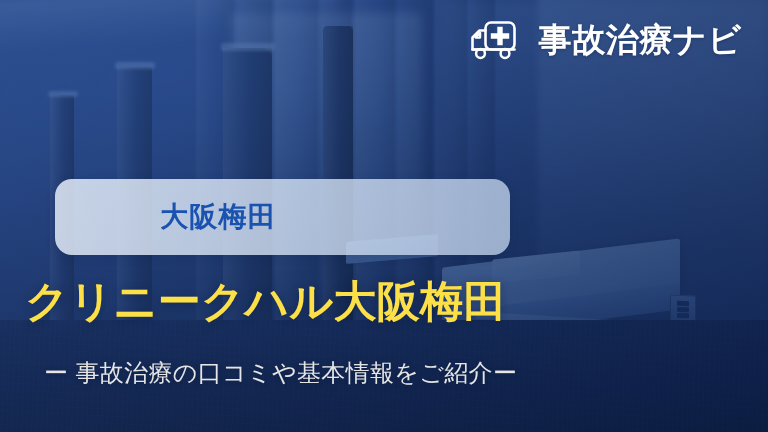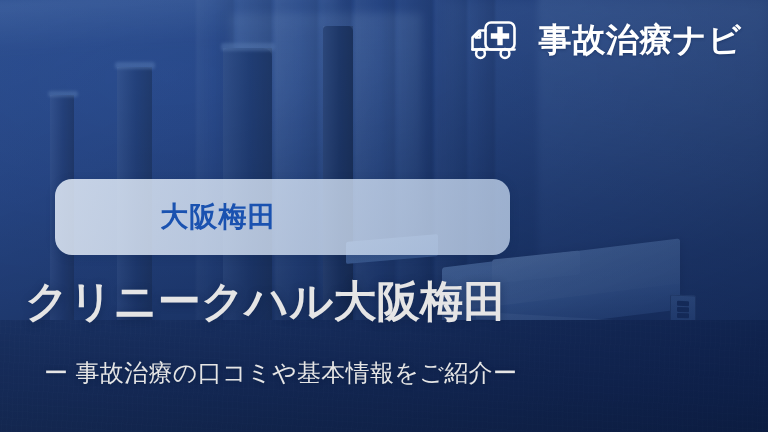--- a/index.html
+++ b/index.html
@@ -187,21 +187,21 @@
   }
   .badge-label {
     color:#1a52b0; font-size:28px; font-weight:700;
     letter-spacing:.04em; line-height:1;
     margin-right:128px;
   }
 
   
   .headline {
     position:absolute; left:25px; top:277px;
-    color:#e5e5e5; font-size:43px; font-weight:700;
+    color:#fde047; font-size:43px; font-weight:700;
     letter-spacing:.005em; line-height:1.12;
     white-space:nowrap;
     text-shadow:0 2px 8px rgba(8,26,60,.45);
     z-index:5;
   }
   .subtitle {
     position:absolute; left:44px; top:360px;
     color:#e5e5e5; font-size:24px; font-weight:400;
     letter-spacing:.015em; line-height:1.1;
     white-space:nowrap;

